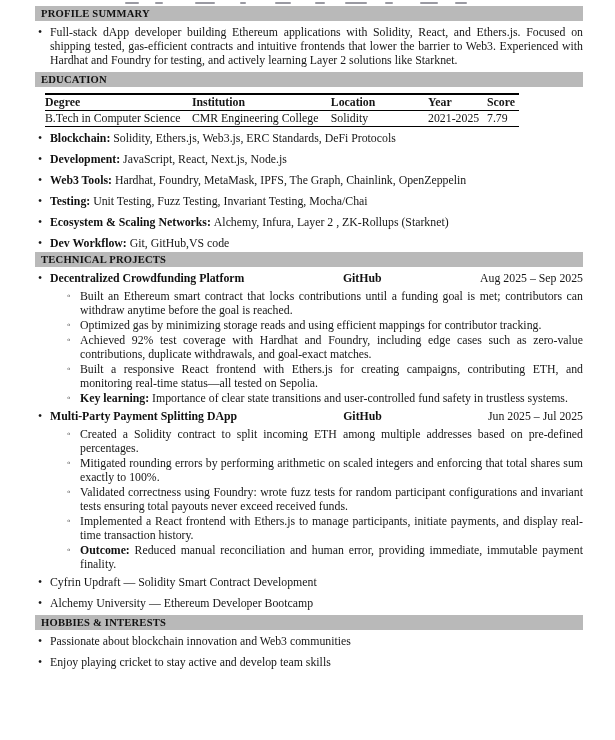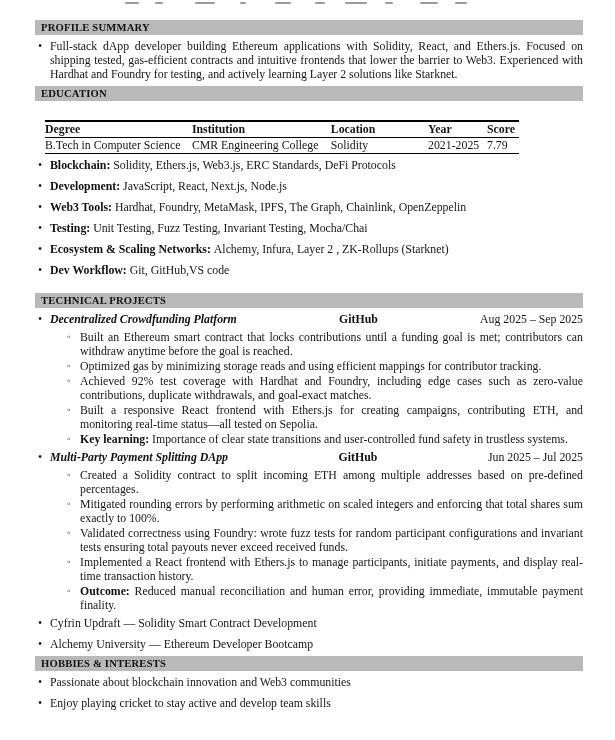--- a/index.html
+++ b/index.html
@@ -21,55 +21,55 @@
 
   .bar{
     height:15px;line-height:15px;
     background:#b9b9b9;
     font-weight:bold;
     font-size:10.6px;
     letter-spacing:.2px;
     padding-left:6px;
     color:#111;
   }
-  .mt7{margin-top:14px}.mt6{margin-top:16px}.mt5{margin-top:5px}
+  .mt7{margin-top:0}.mt6{margin-top:2px}.mt5{margin-top:5px}
   .mt11{margin-top:11px}.mt8{margin-top:8px}.mt9{margin-top:6px}
 
   ul{list-style:none;margin:4px 0 0 0;padding:0;}
   li{position:relative;margin:0 0 7px 0;}
   li:last-child{margin-bottom:0;}
   .l1 > li{padding-left:15px;}
   .l1 > li > .m{position:absolute;left:3px;top:0;}
   .just{text-align:justify;}
 
   
   .l2{margin-top:4px;}
   .l2 > li{padding-left:45px;margin-bottom:1px;text-align:justify;}
   .l2 > li > .m{position:absolute;left:32px;top:0;font-size:10px;}
 
   b{font-weight:bold;color:#111;}
 
   
   table{
     border-collapse:collapse;
-    margin:19px 0 0 10px;
+    margin:6px 0 0 10px;
     width:474px;
     font-size:11.8px;
     line-height:13px;
   }
   table{border-top:2px solid #000;border-bottom:1.2px solid #000;}
   thead th{border-bottom:1px solid #000;}
   th,td{text-align:left;padding:1px 4px 1px 0;font-weight:normal;white-space:nowrap;}
   thead th{font-weight:bold;}
   col.c1{width:147px}col.c2{width:139px}col.c3{width:98px}col.c4{width:59px}col.c5{width:31px}
 
   
   .proj-head{display:flex;align-items:baseline;position:relative;padding-left:15px;margin-top:4px;}
   .proj-head .m{position:absolute;left:3px;top:0;}
-  .proj-title{flex:0 0 auto;font-style:italic;}
+  .proj-title{flex:0 0 auto;}
   .proj-link{flex:1 1 auto;text-align:center;cursor:pointer;}
   .proj-dates{flex:0 0 auto;}
 </style>
 </head>
 <body>
 
 <div class="page">
 
   <div class="clip-row">
     <i style="left:90px;width:14px"></i>

